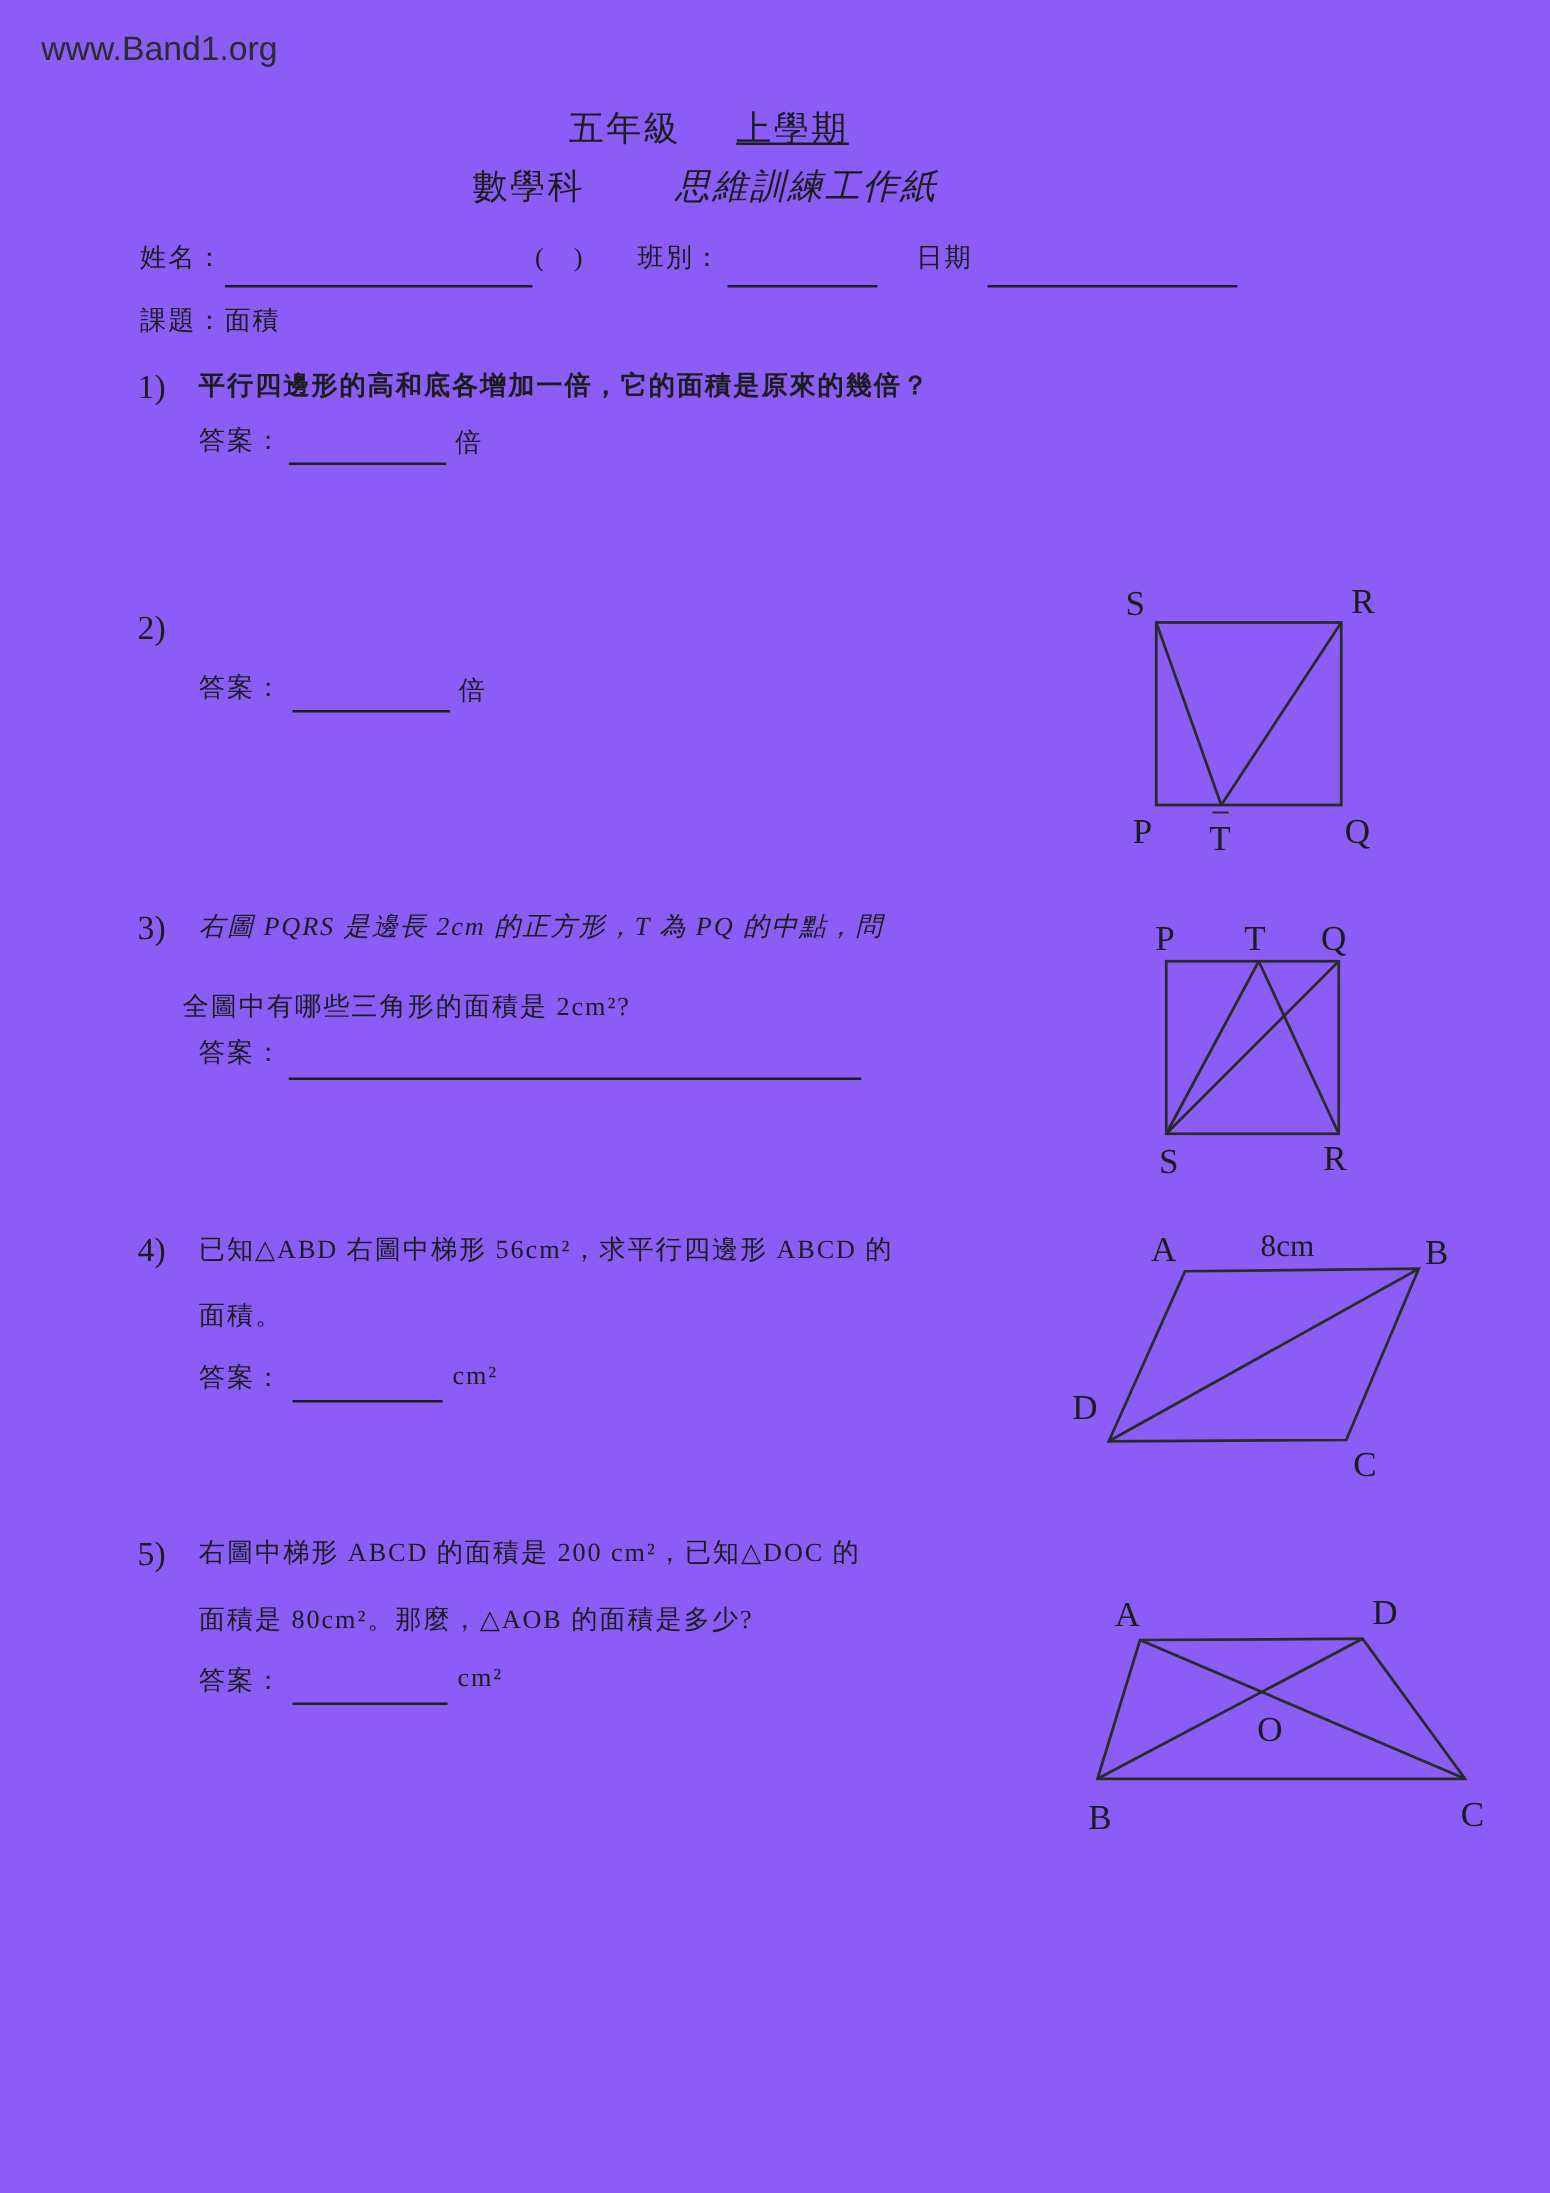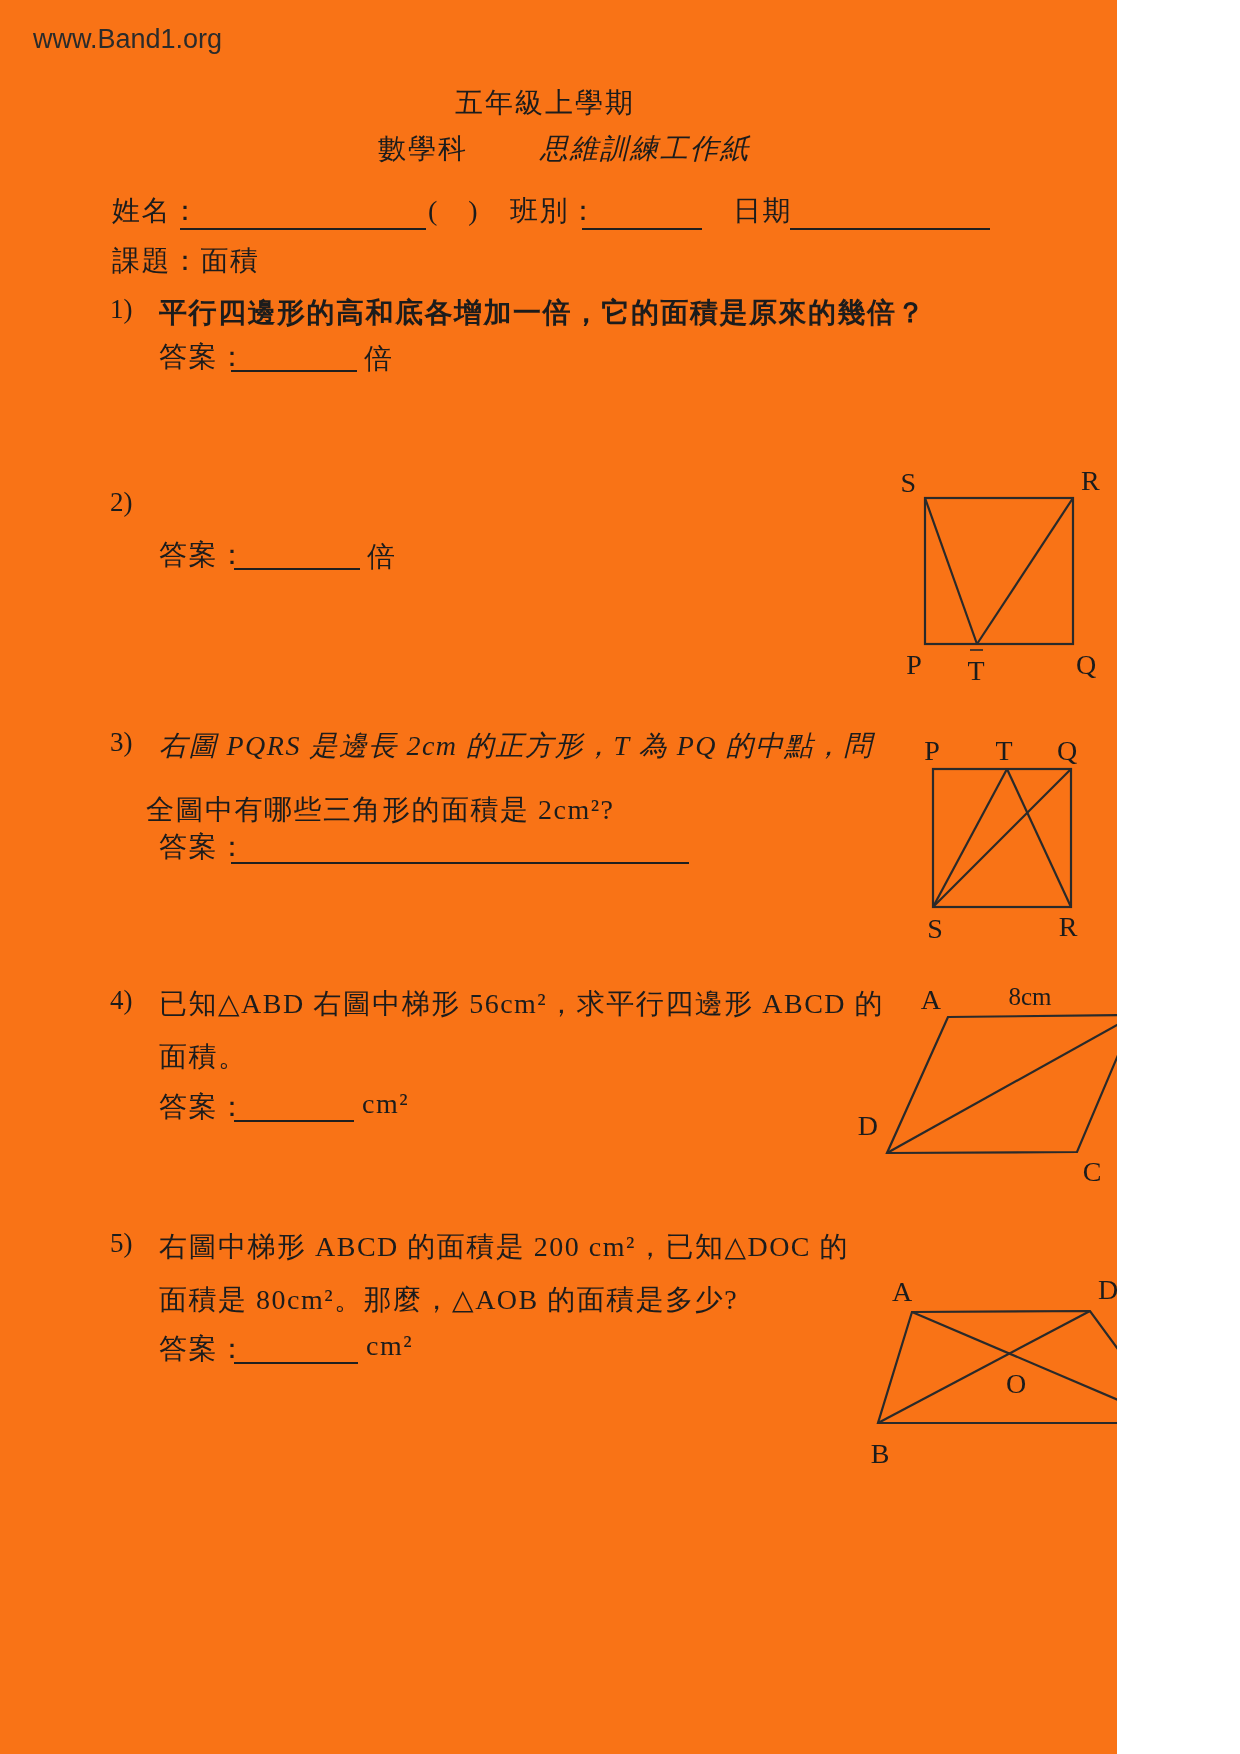--- a/index.html
+++ b/index.html
@@ -1,39 +1,39 @@
 <!DOCTYPE html>
 <html><head>
 <meta charset="utf-8">
 <style>
   html,body{margin:0;padding:0;background:#ffffff;}
   .page{
-    position:relative;width:1117px;height:1754px;background:#f97316;
+    position:relative;width:1240px;height:1754px;background:#8b5cf6;
     font-family:"Liberation Serif","DejaVu Serif",serif;color:#1c1c1c;overflow:hidden;
   }
   .abs{position:absolute;white-space:nowrap;}
   .sans{font-family:"Liberation Sans","DejaVu Sans",sans-serif;}
   .hline{font-size:28px;letter-spacing:2px;}
-  .qtext{font-size:28px;letter-spacing:1.5px;}
+  .qtext{font-size:21px;letter-spacing:1.5px;}
   .qnum{font-size:27px;}
   .blank{border-bottom:2px solid #1f1f1f;display:inline-block;}
   .fig text{font-family:"Liberation Serif","DejaVu Serif",serif;fill:#1c1c1c;font-size:28px;}
   .fig .dim{font-size:25px;}
   .fig .shape{stroke:#2a2a2a;stroke-width:2.2;fill:none;stroke-linejoin:miter;stroke-linecap:butt;}
   .fig .thin{stroke:#2a2a2a;stroke-width:1.6;fill:none;}
 </style>
 </head>
 <body>
 
 <div class="page">
 
   <div class="abs sans" style="left:33px;top:24px;font-size:27px;color:#2b2b2b;">www.Band1.org</div>
 
   <div class="abs hline" style="left:455px;top:84px;">
-    <span>五年級</span><span style="">上學期</span>
+    <span>五年級</span><span style="margin-left:44px;text-decoration:underline;">上學期</span>
   </div>
   <div class="abs hline" style="left:378px;top:130px;">
     <span>數學科</span><span style="margin-left:72px;font-style:italic;">思維訓練工作紙</span>
   </div>
 
   <div class="abs qtext" style="left:112px;top:192px;">姓名：</div>
   <span class="abs blank" style="left:180px;top:192px;width:246px;height:36px;"></span>
   <div class="abs qtext" style="left:428px;top:192px;">(　)</div>
   <div class="abs qtext" style="left:510px;top:192px;">班別：</div>
   <span class="abs blank" style="left:582px;top:192px;width:120px;height:36px;"></span>

